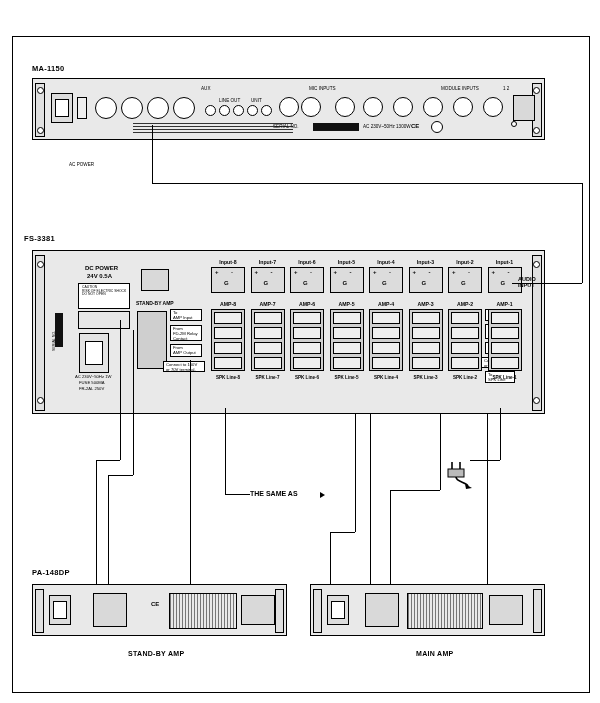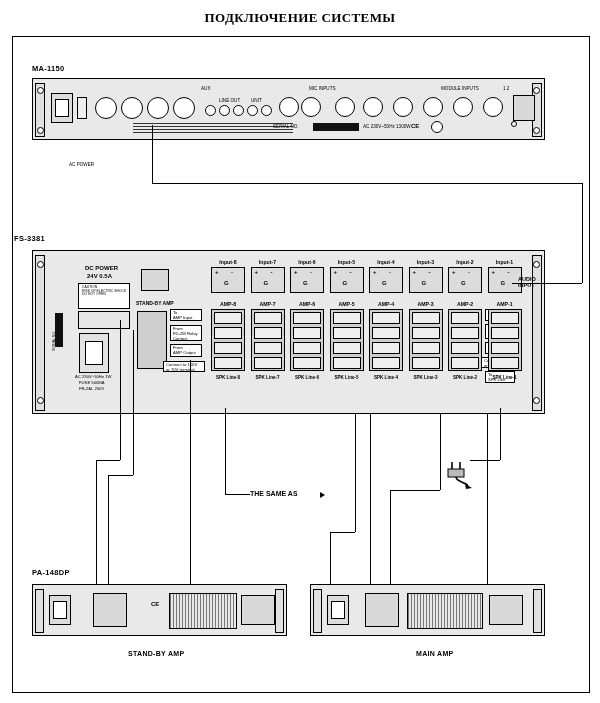--- a/index.html
+++ b/index.html
@@ -27,21 +27,20 @@
   .plug-icon{position:absolute;}
   .amp-label{position:absolute;font-size:7px;font-weight:bold;letter-spacing:.3px;}
   .the-same{position:absolute;font-size:7px;font-weight:bold;}
   .arrow-r{position:absolute;width:0;height:0;border-top:3px solid transparent;border-bottom:3px solid transparent;border-left:5px solid #000;}
 </style>
 </head>
 <body>
 
 <div class="page">
 
-  <div class="title">ПОДКЛЮЧЕНИЕ СИСТЕМЫ</div>
   <div class="outer-frame"></div>
 
   <div class="dev-label" style="left:32px;top:64px;">MA-1150</div>
 
   <div class="unit rack" style="left:32px;top:78px;width:513px;height:62px;">
 
     <div class="blk" style="left:2px;top:4px;width:10px;height:54px;border:1px solid #000;background:#e0e0e0;"></div>
     <div class="blk" style="right:2px;top:4px;width:10px;height:54px;border:1px solid #000;background:#e0e0e0;"></div>
     <div class="screw" style="left:4px;top:8px;width:5px;height:5px;"></div>
     <div class="screw" style="left:4px;top:48px;width:5px;height:5px;"></div>
@@ -84,21 +83,21 @@
     <div class="bigcircle" style="left:478px;top:42px;width:4px;height:4px;"></div>
 
     <div class="small-label" style="left:100px;top:44px;width:160px;height:12px;background:repeating-linear-gradient(to bottom,#333 0 1px,transparent 1px 3px);"></div>
     <div class="blk dark" style="left:280px;top:44px;width:46px;height:8px;"></div>
     <div class="small-label" style="left:240px;top:46px;">SERIAL NO.</div>
     <div class="small-label" style="left:378px;top:44px;font-weight:bold;font-size:6px;">CE</div>
     <div class="bigcircle" style="left:398px;top:42px;width:10px;height:10px;"></div>
     <div class="small-label" style="left:330px;top:46px;">AC 230V~50Hz 1300W</div>
   </div>
 
-  <div class="dev-label" style="left:14px;top:234px;">FS-3381</div>
+  <div class="dev-label" style="left:24px;top:234px;">FS-3381</div>
 
   <div class="unit rack" style="left:32px;top:250px;width:513px;height:164px;">
 
     <div class="blk" style="left:2px;top:4px;width:10px;height:156px;border:1px solid #000;background:#e0e0e0;"></div>
     <div class="blk" style="right:2px;top:4px;width:10px;height:156px;border:1px solid #000;background:#e0e0e0;"></div>
     <div class="screw" style="left:4px;top:10px;width:5px;height:5px;"></div>
     <div class="screw" style="left:4px;top:146px;width:5px;height:5px;"></div>
     <div class="screw" style="right:4px;top:10px;width:5px;height:5px;"></div>
     <div class="screw" style="right:4px;top:146px;width:5px;height:5px;"></div>
 

